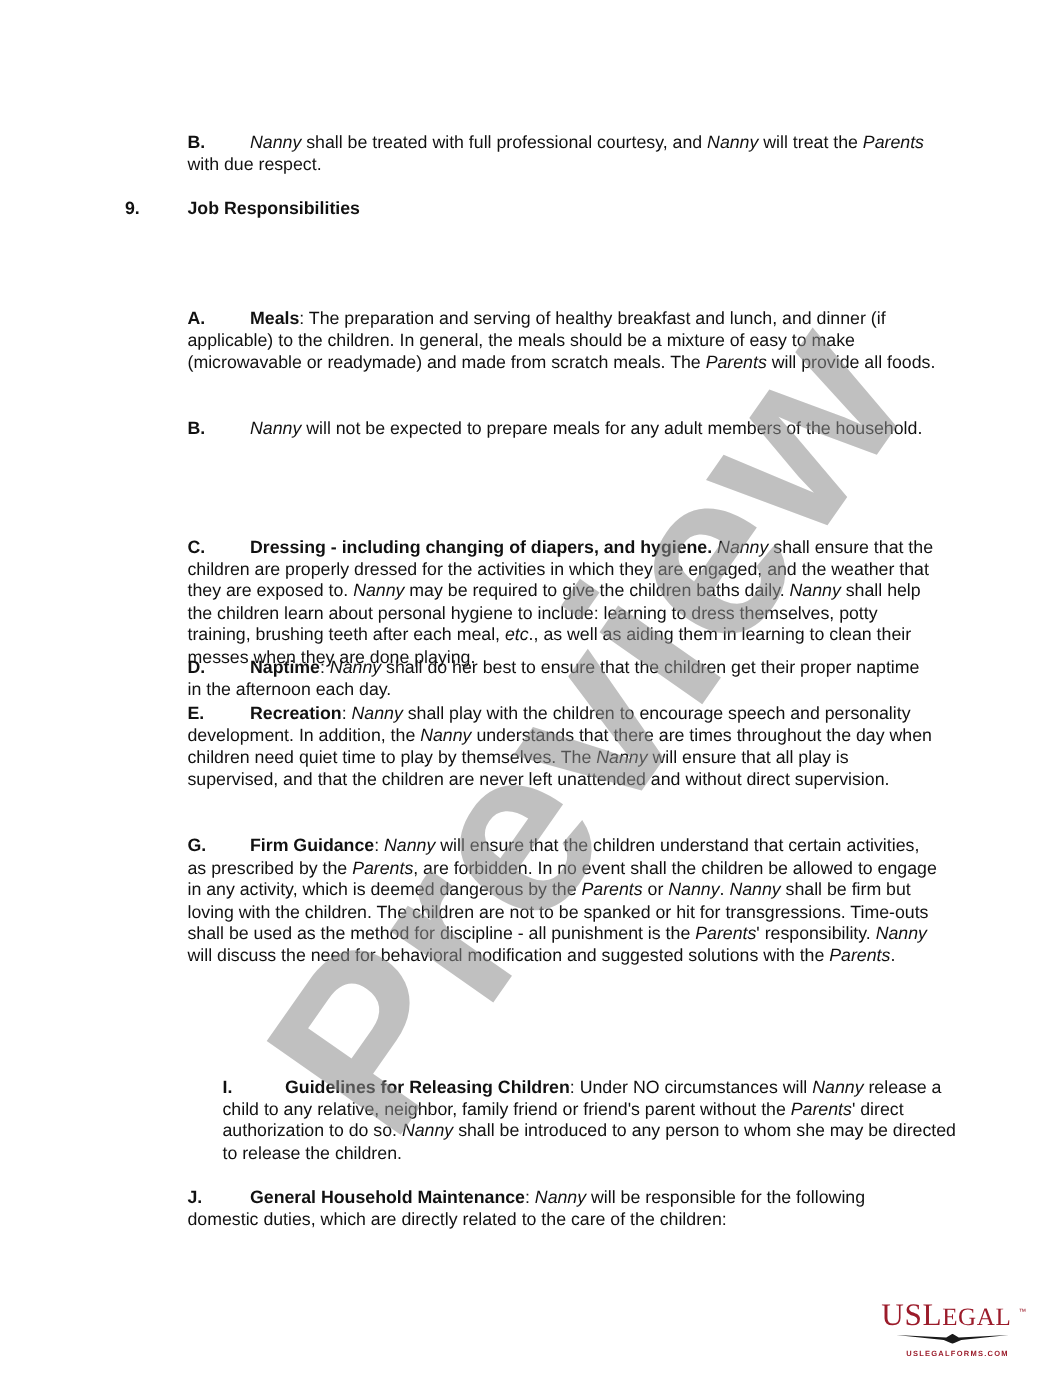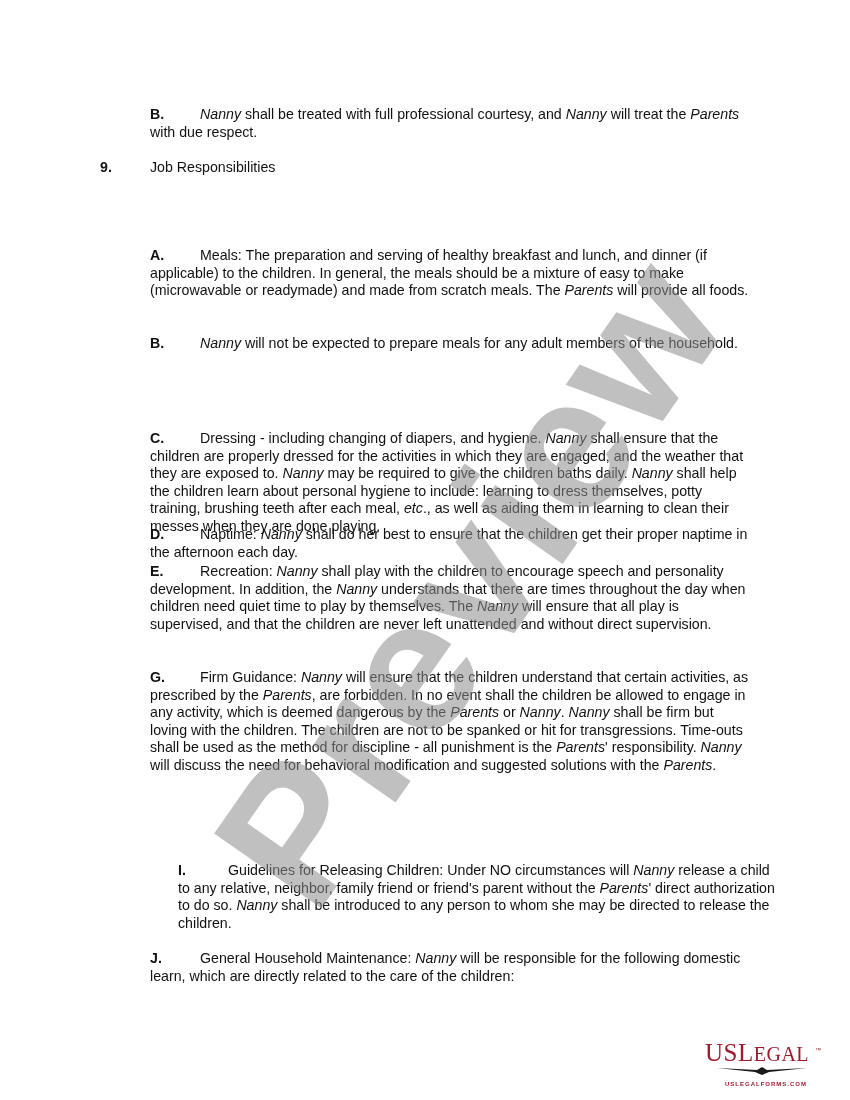--- a/index.html
+++ b/index.html
@@ -7,21 +7,21 @@
       width: 850px; height: 1100px; position: relative; overflow: hidden;
       font-family: "Liberation Sans", sans-serif; color: #111111;
       font-size: 14.2px; line-height: 17.6px;
     }
     .page { position: absolute; left: 0; top: 16px; width: 850px; height: 1100px; }
     .block { position: absolute; }
     .indent { left: 150px; width: 600px; }
     .full { left: 100px; width: 650px; }
     .lbl { display: inline-block; width: 50px; font-weight: bold; }
     .lbl-9 { display: inline-block; width: 50px; font-weight: bold; }
-    .ttl { font-weight: normal; }
+    .ttl { font-weight: bold; }
     em { font-style: italic; }
     p { margin: 0; }
     .first-indent { text-indent: 50px; }
 
     .watermark {
       position: absolute; left: 90px; top: 470px;
       font-family: "Liberation Sans", sans-serif; font-weight: bold;
       font-size: 190px; line-height: 190px; color: rgba(140,140,140,0.55);
       transform: rotate(-55deg); transform-origin: center center;
       width: 760px; text-align: center; letter-spacing: 2px;
@@ -77,21 +77,21 @@
   <div class="block indent" style="top:653px;">
     <p><span class="lbl">G.</span><span class="ttl">Firm Guidance</span><span><span>: </span><em>Nanny</em><span> will ensure that the children understand that certain activities, as prescribed by the </span><em>Parents</em><span>, are forbidden. In no event shall the children be allowed to engage in any activity, which is deemed dangerous by the </span><em>Parents</em><span> or </span><em>Nanny</em><span>. </span><em>Nanny</em><span> shall be firm but loving with the children. The children are not to be spanked or hit for transgressions. Time-outs shall be used as the method for discipline - all punishment is the </span><em>Parents</em><span>' responsibility. </span><em>Nanny</em><span> will discuss the need for behavioral modification and suggested solutions with the </span><em>Parents</em><span>.</span></span></p>
   </div>
 
 
   <div class="block indent" style="top:846px;margin-left:28px;">
     <p><span class="lbl">I.</span><span class="ttl">Guidelines for Releasing Children</span><span><span>: Under NO circumstances will </span><em>Nanny</em><span> release a child to any relative, neighbor, family friend or friend's parent without the </span><em>Parents</em><span>' direct authorization to do so. </span><em>Nanny</em><span> shall be introduced to any person to whom she may be directed to release the children.</span></span></p>
   </div>
 
   <div class="block indent" style="top:934px;">
-    <p><span class="lbl">J.</span><span class="ttl">General Household Maintenance</span><span><span>: </span><em>Nanny</em><span> will be responsible for the following domestic learn, which are directly related to the care of the children:</span></span></p>
+    <p><span class="lbl">J.</span><span class="ttl">General Household Maintenance</span><span><span>: </span><em>Nanny</em><span> will be responsible for the following domestic duties, which are directly related to the care of the children:</span></span></p>
   </div>
 
   <div class="watermark">Preview</div>
 
   <div class="logo">
     <div class="logo-main"><span>US</span><span style="font-size:25px;">L</span><span class="sm">EGAL</span></div>
     <span class="logo-tm">™</span>
     <svg class="logo-wings" viewBox="0 0 90 8">
       <path d="M0 1 L40 3 L45 0 L50 3 L90 1 L52 5 L45 8 L38 5 Z" fill="#1a1a1a"></path>
     </svg>

